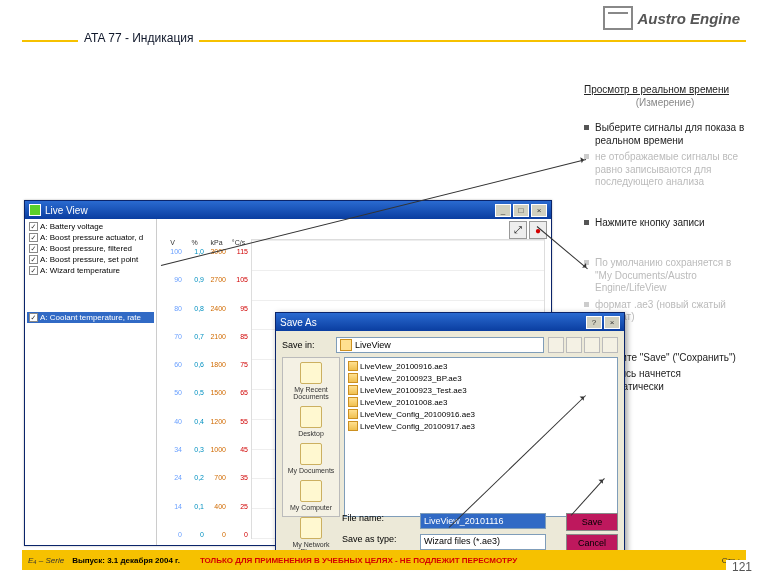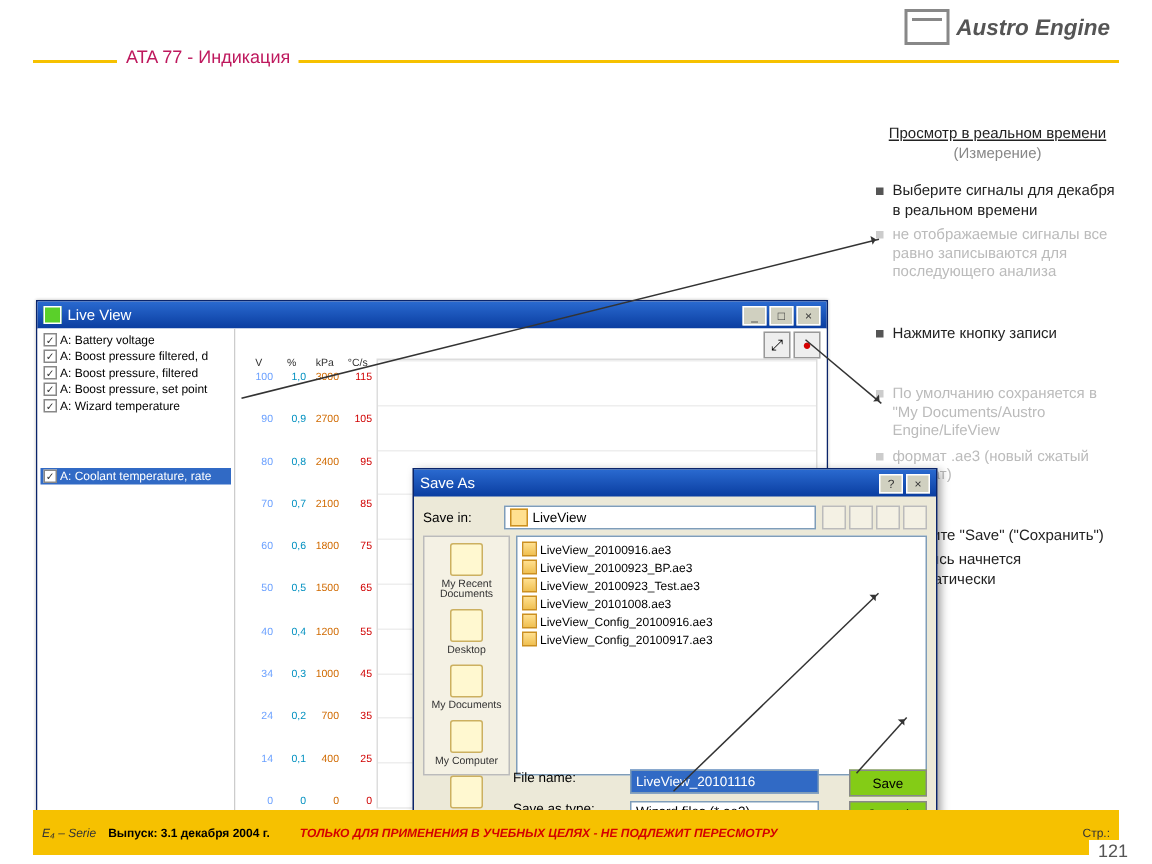--- a/index.html
+++ b/index.html
@@ -5,39 +5,39 @@
   * { box-sizing: border-box; margin: 0; padding: 0; }
   body { width: 768px; height: 576px; font-family: Arial, sans-serif; font-size: 10px; position: relative; background: #fff; overflow: hidden; }
 
   
   .header-logo { position: absolute; top: 6px; right: 28px; display: flex; align-items: center; gap: 4px; }
   .logo-box { width: 30px; height: 24px; border: 2px solid #888; position: relative; }
   .logo-box::after { content: ""; position: absolute; top: 4px; left: 3px; right: 3px; height: 2px; background: #888; }
   .logo-text { font-style: italic; font-weight: bold; font-size: 15px; color: #555; }
 
   .title-band { position: absolute; top: 40px; left: 22px; right: 22px; height: 2px; background: #f6c100; }
-  .title-band .box { position: absolute; left: 56px; top: -9px; background: #fff; padding: 0 6px; font-size: 12px; color: #be185d; }
+  .title-band .box { position: absolute; left: 56px; top: -9px; background: #fff; padding: 0 6px; font-size: 12px; color: #0f172a; }
 
   
   .right-col { position: absolute; right: 22px; top: 84px; width: 162px; font-size: 10px; color: #222; }
-  .right-head { text-align: center; text-decoration: underline; margin-bottom: 2px; }
+  .right-head { text-decoration: underline; margin-bottom: 2px; }
   .right-sub { text-align: center; color: #888; margin-bottom: 14px; }
   .right-col ul { list-style: none; }
   .right-col li { display: flex; gap: 6px; margin-bottom: 4px; line-height: 1.25; }
   .right-col li .bullet { width: 5px; height: 5px; background: #555; margin-top: 3px; flex-shrink: 0; }
   .right-col li.faded { color: #bbb; }
   .right-col li.faded .bullet { background: #ccc; }
   .spacer { height: 24px; }
 
   
-  .footer { position: absolute; left: 22px; right: 22px; bottom: 6px; height: 30px; background: #f6c100; display: flex; align-items: center; font-size: 8px; padding: 0 6px; }
+  .footer { position: absolute; left: 22px; right: 22px; bottom: 6px; height: 20px; background: #f6c100; display: flex; align-items: center; font-size: 8px; padding: 0 6px; }
   .footer-left { color: #333; }
   .footer-left i { font-style: italic; }
   .footer-issue { margin-left: 8px; font-weight: bold; }
-  .footer-warn { color: #d40000; font-weight: bold; margin-left: 20px; font-style: italic; }
+  .footer-warn { color: #d40000; font-weight: bold; margin-left: 20px; }
   .footer-page { margin-left: auto; color: #333; }
   .footer-num { position: absolute; right: 10px; bottom: 2px; font-size: 12px; background: #fff; padding: 0 6px; color: #555; }
 
   
   .lv-window { position: absolute; left: 24px; top: 200px; width: 528px; height: 346px; border: 1px solid #0a246a; background: #fff; box-shadow: 0 0 2px rgba(0,0,0,.3); }
   .titlebar { height: 18px; background: linear-gradient(#2a6ad0,#0a3da0); color: #fff; display: flex; align-items: center; padding: 0 4px; font-size: 10px; }
   .titlebar .ticon { width: 12px; height: 12px; background: #5ad02a; margin-right: 4px; border: 1px solid #fff; }
   .titlebar .spacer2 { flex: 1; }
   .win-btn { width: 16px; height: 13px; background: #d0d0c0; border: 1px solid #fff; margin-left: 2px; font-size: 8px; text-align: center; line-height: 11px; color: #333; }
   .lv-body { display: flex; height: calc(100% - 18px); }
@@ -79,21 +79,21 @@
 
   .file-list { flex: 1; background: #fff; border: 1px solid #7f9db9; margin-left: 4px; padding: 2px; font-size: 8px; }
   .file-list .fi { display: flex; align-items: center; gap: 2px; padding: 1px; }
   .fi .ficon { width: 10px; height: 10px; background: linear-gradient(#ffe090,#f0c050); border: 1px solid #cc9020; }
 
   .save-bottom { position: absolute; bottom: 6px; left: 66px; right: 6px; }
   .fn-row { display: flex; align-items: flex-start; gap: 20px; margin-bottom: 3px; }
   .fn-row .lbl { width: 58px; }
   .fn-row input, .fn-row .sel { flex: 1; height: 16px; border: 1px solid #7f9db9; background: #fff; font-size: 9px; padding: 1px 3px; }
   .fn-row input.hl { background: #316ac5; color: #fff; }
-  .dlg-btn { width: 52px; height: 18px; border: 1px solid #888; background: #84cc16; font-size: 9px; }
+  .dlg-btn { width: 52px; height: 18px; border: 1px solid #888; background: #be185d; font-size: 9px; }
 
   
   .arrow { position: absolute; background: #333; height: 1px; transform-origin: left center; }
   .arrow::after { content: ""; position: absolute; right: -1px; top: -3px; border: 3px solid transparent; border-left-color: #333; }
 
   
   .wm { position: absolute; left: 280px; top: 180px; font-size: 86px; font-style: italic; font-weight: bold; color: #eee; transform: skewX(-10deg); letter-spacing: -6px; z-index: -1; }
 </style>
 </head>
 <body>
@@ -108,21 +108,21 @@
 <div class="title-band">
   <div class="box">ATA 77 - Индикация</div>
 </div>
 
 <div class="right-col">
   <div class="right-head">Просмотр в реальном времени</div>
   <div class="right-sub">(Измерение)</div>
   <ul id="right-items">
       <li class="">
         <span class="bullet"></span>
-        <span>Выберите сигналы для декабря в реальном времени</span>
+        <span>Выберите сигналы для показа в реальном времени</span>
       </li>
       <li class="faded">
         <span class="bullet"></span>
         <span>не отображаемые сигналы все равно записываются для последующего анализа</span>
       </li>
       <div class="spacer"></div>
       <li class="">
         <span class="bullet"></span>
         <span>Нажмите кнопку записи</span>
       </li>
@@ -157,21 +157,21 @@
     <div class="win-btn">×</div>
   </div>
   <div class="lv-body">
     <div class="lv-side" id="sig-list">
         <div class="sig">
           <span class="chk">✓</span>
           <span>A: Battery voltage</span>
         </div>
         <div class="sig">
           <span class="chk">✓</span>
-          <span>A: Boost pressure filtered, d</span>
+          <span>A: Boost pressure actuator, d</span>
         </div>
         <div class="sig">
           <span class="chk">✓</span>
           <span>A: Boost pressure, filtered</span>
         </div>
         <div class="sig">
           <span class="chk">✓</span>
           <span>A: Boost pressure, set point</span>
         </div>
         <div class="sig">

